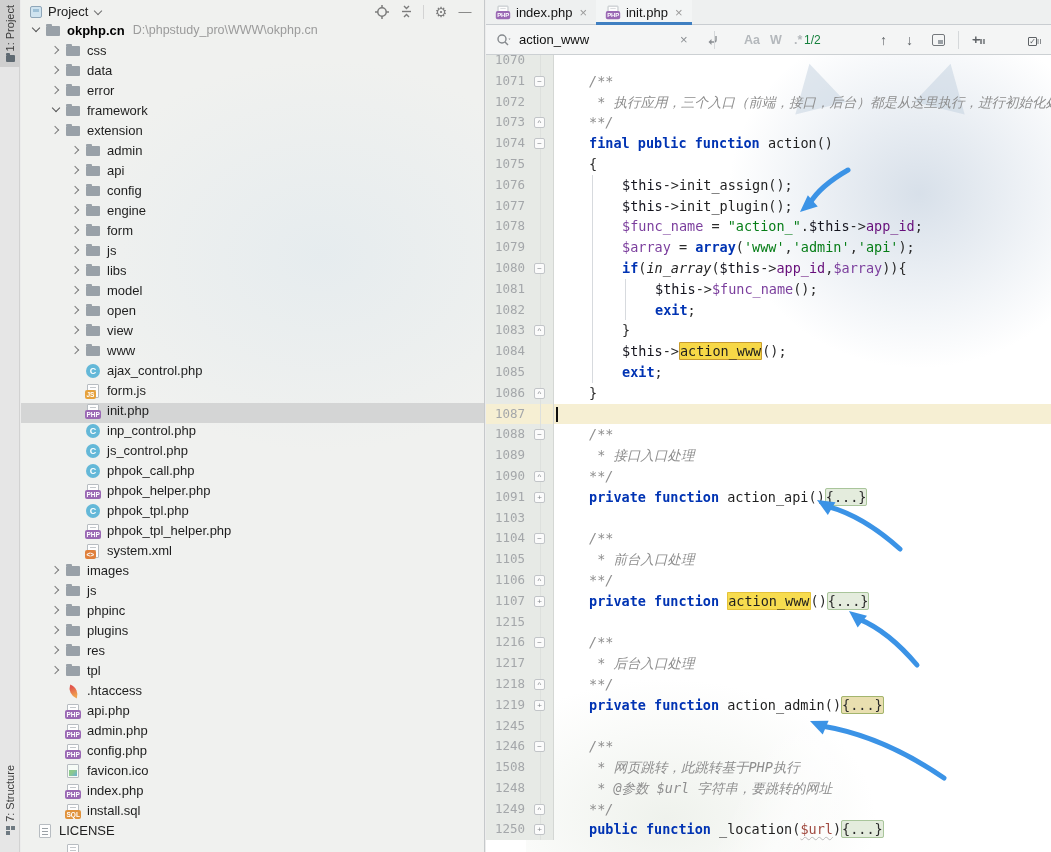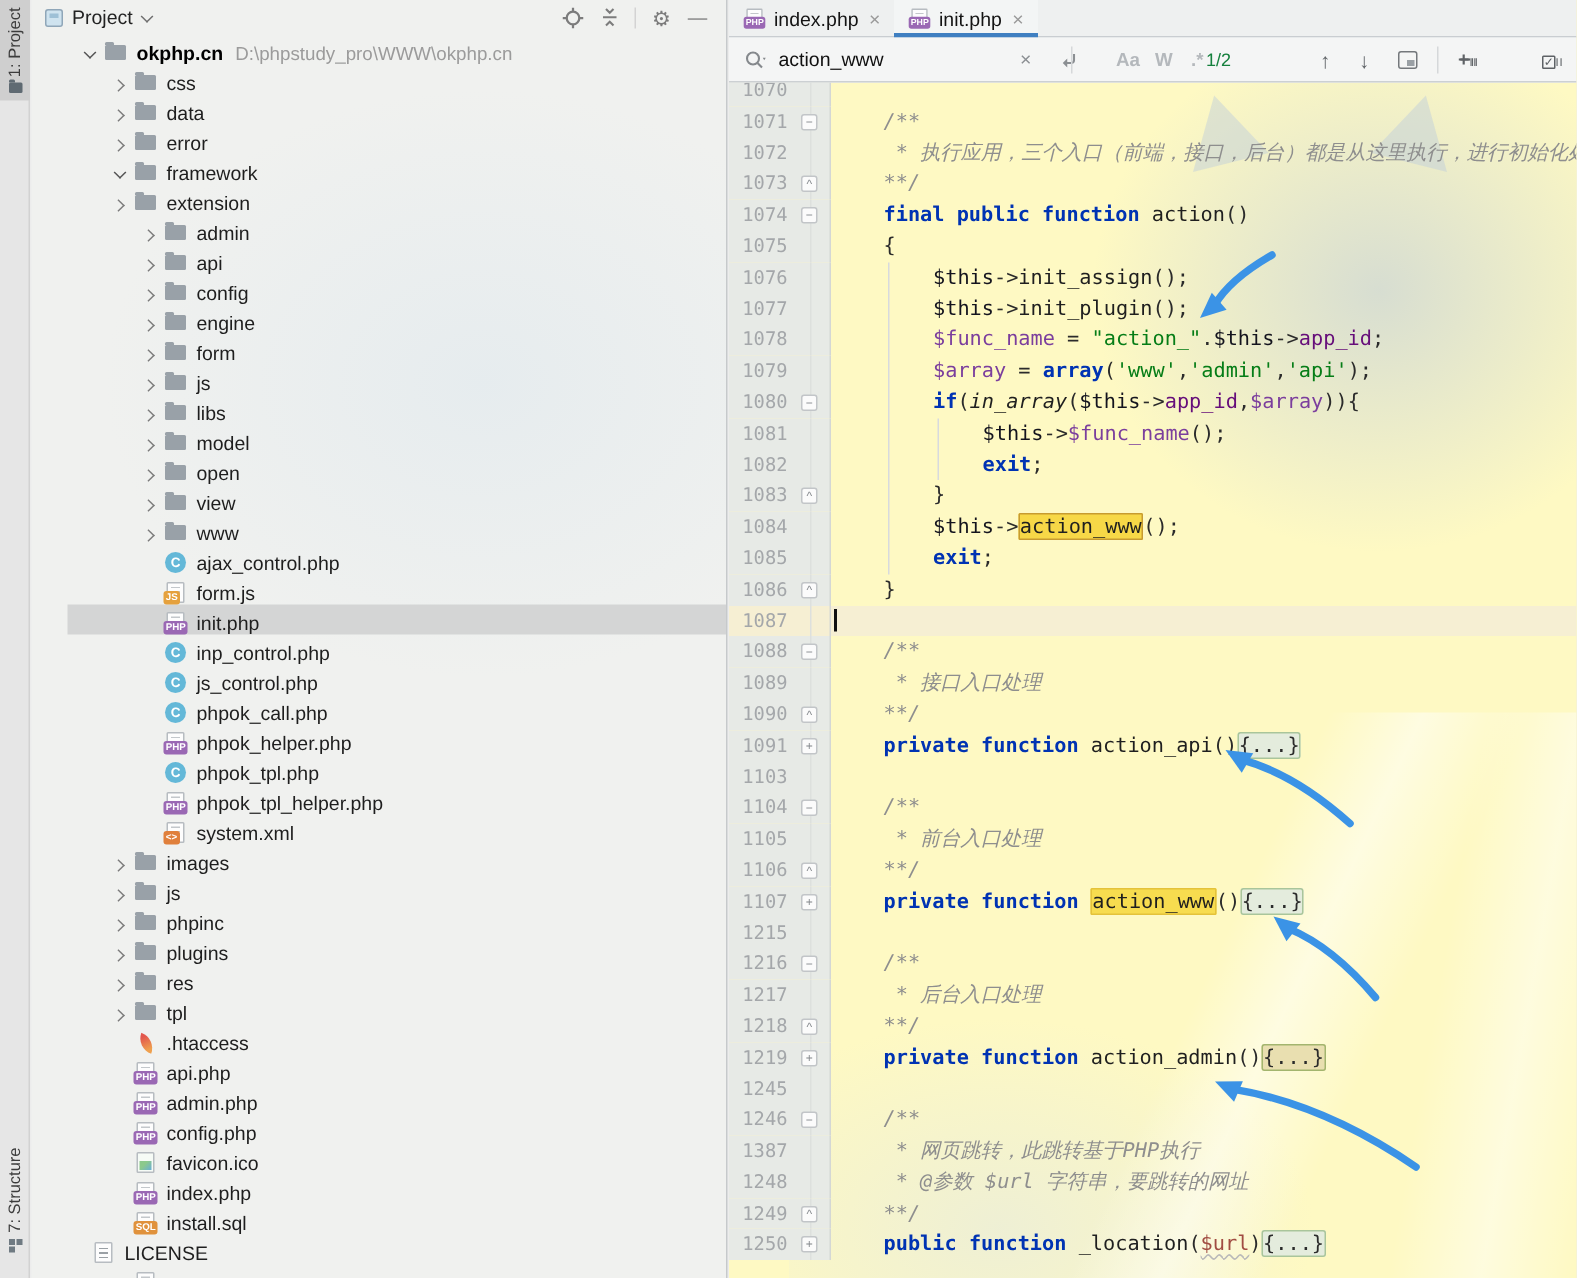--- a/index.html
+++ b/index.html
@@ -26,21 +26,21 @@
   .pane-glyph { width:12px; height:12px; border:1px solid #8fa6b8; background:#cfe3ef; border-radius:2px; }
   .pane-glyph::before { content:""; display:block; margin:2px; height:3px; background:#9ec0d6; }
   .proj-title { font-size:13px; color:#222; }
   .hdr-chev { width:8px; height:8px; position:relative; top:-2px;}
   .hdr-chev::after { content:""; position:absolute; left:1px; top:2px; width:5px; height:5px; border-right:1.5px solid #6f6f6f; border-bottom:1.5px solid #6f6f6f; transform:rotate(45deg); }
   .hdr-spacer { flex:1; }
   .hdr-ic { color:#7c7c7c; display:flex; align-items:center; justify-content:center; width:18px; height:18px; cursor:pointer; }
   .hdr-divider { width:1px; height:14px; background:#d3d3d3; margin:0 2px; }
 
   .tree { position:absolute; top:23px; left:0; right:0; bottom:0; z-index:1;}
-  .trow { height:20px; display:flex; align-items:flex-end; font-size:13px; color:#1e1e1e; white-space:nowrap; cursor:pointer;margin-left:24px; }
+  .trow { height:20px; display:flex; align-items:flex-start; font-size:13px; color:#1e1e1e; white-space:nowrap; cursor:pointer; }
   .trow.sel { background:#d4d5d5; }
   .tlabel { margin-left:6px; }
   .troot-name { font-weight:bold; color:#000; margin-left:6px;}
   .troot-path { color:#9b9b9b; margin-left:8px; font-size:12.5px;}
   .chev { width:13px; height:13px; position:relative; flex:none; }
   .chev-r::after { content:""; position:absolute; left:3px; top:3.5px; width:5px; height:5px; border-right:1.4px solid #7d7d7d; border-bottom:1.4px solid #7d7d7d; transform:rotate(-45deg); }
   .chev-d::after { content:""; position:absolute; left:3.5px; top:2px; width:5px; height:5px; border-right:1.4px solid #555; border-bottom:1.4px solid #555; transform:rotate(45deg); }
   .chev-none { width:13px; }
 
   .ic { flex:none; display:inline-flex; align-items:center; justify-content:center; width:16px; height:16px; margin-left:3px; position:relative;}
@@ -74,21 +74,21 @@
   .sb-toggle { font-size:12.5px; color:#b4b8bc; margin-left:16px; cursor:pointer; font-weight:bold;}
   .sb-divider { width:1px; height:18px; background:#d5d8da; margin-left:14px; }
   .sb-counter { font-size:12px; color:#15803d; position:absolute; left:318px;}
   .sb-arrow { position:absolute; font-size:14px; color:#606468; cursor:pointer;}
   .sb-square { position:absolute; left:446px; width:13px; height:12px; border:1.5px solid #74787c; border-radius:2px; cursor:pointer;}
   .sb-square::before { content:""; position:absolute; right:1px; bottom:1px; width:5px; height:4px; background:#9aa0a5; }
   .sb-mc { position:absolute; font-size:13px; color:#5e6266; cursor:pointer; font-weight:bold;}
   .sb-mc .sub { font-size:7.5px; font-weight:normal; letter-spacing:.5px;margin-top:26px;}
   .sb-mc .box { display:inline-block; width:9px; height:9px; border:1px solid #5e6266; border-radius:1px; font-size:8px; line-height:8px; text-align:center; font-weight:normal;}
 
-  .editor { position:absolute; left:486px; top:55px; right:0; bottom:0; background:#fef9c3; overflow:hidden; }
+  .editor { position:absolute; left:486px; top:55px; right:0; bottom:0; background:#ffffff; overflow:hidden; }
   .wm { position:absolute; pointer-events:none; }
   .wm-cat { right:-30px; top:-10px; width:360px; height:330px; background:radial-gradient(ellipse at 55% 45%, rgba(189,203,219,.6), rgba(189,203,219,0) 68%); }
   .wm-ear1,.wm-ear2 { width:0;height:0; border-left:26px solid transparent; border-right:26px solid transparent; border-bottom:46px solid rgba(189,203,219,.45); top:8px;}
   .wm-ear1 { right:210px; transform:rotate(-14deg);} .wm-ear2 { right:80px; transform:rotate(14deg);}
   .wm-streak { left:40px; top:420px; width:700px; height:430px;
      background:
        linear-gradient(115deg, transparent 40%, rgba(255,255,255,.5) 47%, transparent 55%),
        linear-gradient(100deg, transparent 60%, rgba(255,255,255,.45) 68%, transparent 76%),
        radial-gradient(ellipse 300px 200px at 20% 80%, rgba(228,233,224,.6), transparent 70%);
   }
@@ -562,21 +562,21 @@
       <div class="crow"><span class="lnum">1105</span><span class="lfold"></span><span class="lcode" style="padding-left:35px"><span class="tk-c"> * 前台入口处理</span></span></div>
       <div class="crow"><span class="lnum">1106</span><span class="lfold"><span class="fm">^</span></span><span class="lcode" style="padding-left:35px"><span class="tk-c">**/</span></span></div>
       <div class="crow"><span class="lnum">1107</span><span class="lfold"><span class="fm">+</span></span><span class="lcode" style="padding-left:35px"><span class="tk-k">private</span><span class="tk-o"> </span><span class="tk-k">function</span><span class="tk-o"> </span><span class="tk-m">action_www</span><span class="tk-o">()</span><span class="tk-fold">{...}</span></span></div>
       <div class="crow"><span class="lnum">1215</span><span class="lfold"></span><span class="lcode" style="padding-left:2px"></span></div>
       <div class="crow"><span class="lnum">1216</span><span class="lfold"><span class="fm">−</span></span><span class="lcode" style="padding-left:35px"><span class="tk-c">/**</span></span></div>
       <div class="crow"><span class="lnum">1217</span><span class="lfold"></span><span class="lcode" style="padding-left:35px"><span class="tk-c"> * 后台入口处理</span></span></div>
       <div class="crow"><span class="lnum">1218</span><span class="lfold"><span class="fm">^</span></span><span class="lcode" style="padding-left:35px"><span class="tk-c">**/</span></span></div>
       <div class="crow"><span class="lnum">1219</span><span class="lfold"><span class="fm">+</span></span><span class="lcode" style="padding-left:35px"><span class="tk-k">private</span><span class="tk-o"> </span><span class="tk-k">function</span><span class="tk-o"> </span><span class="tk-f">action_admin</span><span class="tk-o">()</span><span class="tk-foldy">{...}</span></span></div>
       <div class="crow"><span class="lnum">1245</span><span class="lfold"></span><span class="lcode" style="padding-left:2px"></span></div>
       <div class="crow"><span class="lnum">1246</span><span class="lfold"><span class="fm">−</span></span><span class="lcode" style="padding-left:35px"><span class="tk-c">/**</span></span></div>
-      <div class="crow"><span class="lnum">1387</span><span class="lfold"></span><span class="lcode" style="padding-left:35px"><span class="tk-c"> * 网页跳转，此跳转基于PHP执行</span></span></div>
+      <div class="crow"><span class="lnum">1508</span><span class="lfold"></span><span class="lcode" style="padding-left:35px"><span class="tk-c"> * 网页跳转，此跳转基于PHP执行</span></span></div>
       <div class="crow"><span class="lnum">1248</span><span class="lfold"></span><span class="lcode" style="padding-left:35px"><span class="tk-c"> * @参数 $url 字符串，要跳转的网址</span></span></div>
       <div class="crow"><span class="lnum">1249</span><span class="lfold"><span class="fm">^</span></span><span class="lcode" style="padding-left:35px"><span class="tk-c">**/</span></span></div>
       <div class="crow"><span class="lnum">1250</span><span class="lfold"><span class="fm">+</span></span><span class="lcode" style="padding-left:35px"><span class="tk-k">public</span><span class="tk-o"> </span><span class="tk-k">function</span><span class="tk-o"> </span><span class="tk-f">_location</span><span class="tk-o">(</span><span class="tk-vu">$url</span><span class="tk-o">)</span><span class="tk-fold">{...}</span></span></div>
     </div>
 <div class="guide" style="left: 106px; top: 119.8px; height: 208px;"></div>
     <div class="guide" style="left: 139px; top: 223.8px; height: 41.6px;"></div>
   </div>
 
 <svg id="arrows" width="1051" height="852">
     <path d="M848 170 Q819.8 186.2 809.7834970311894 203.43944009770928" fill="none" stroke="#3b93e6" stroke-width="5" stroke-linecap="round"></path>

